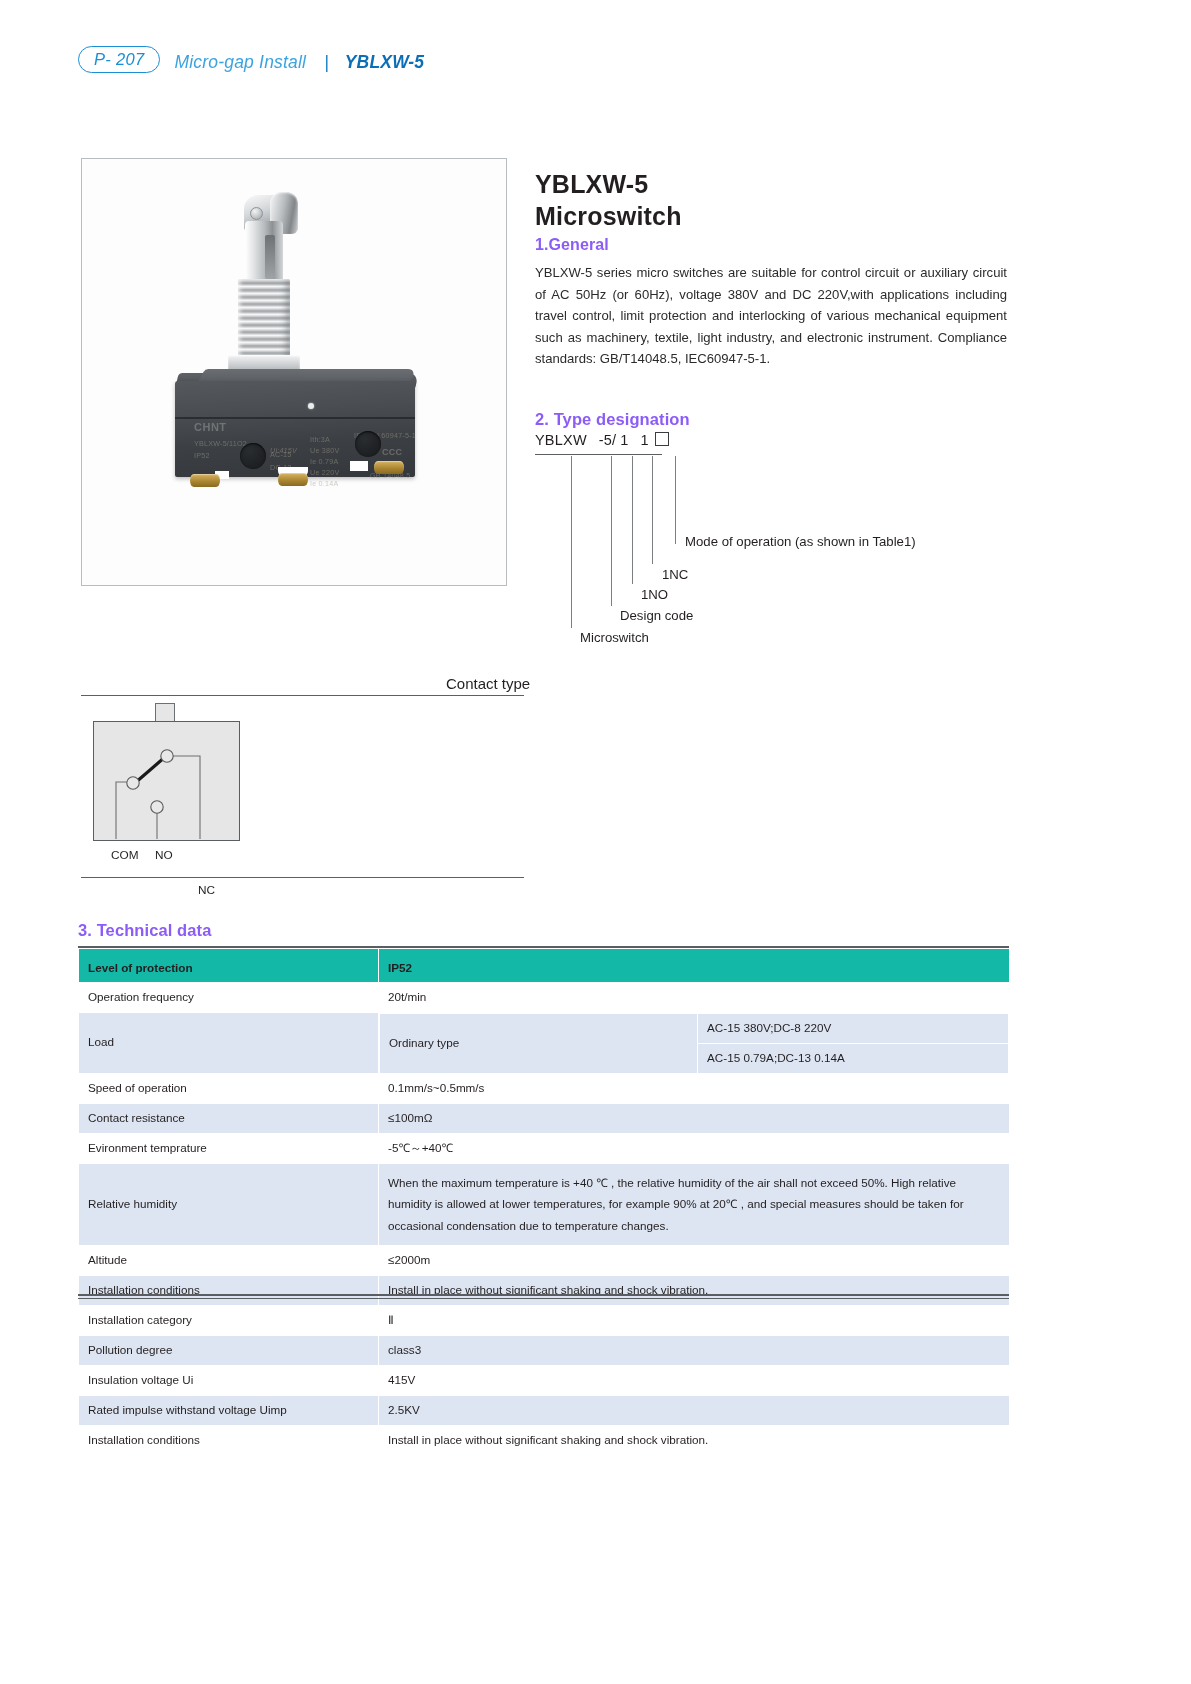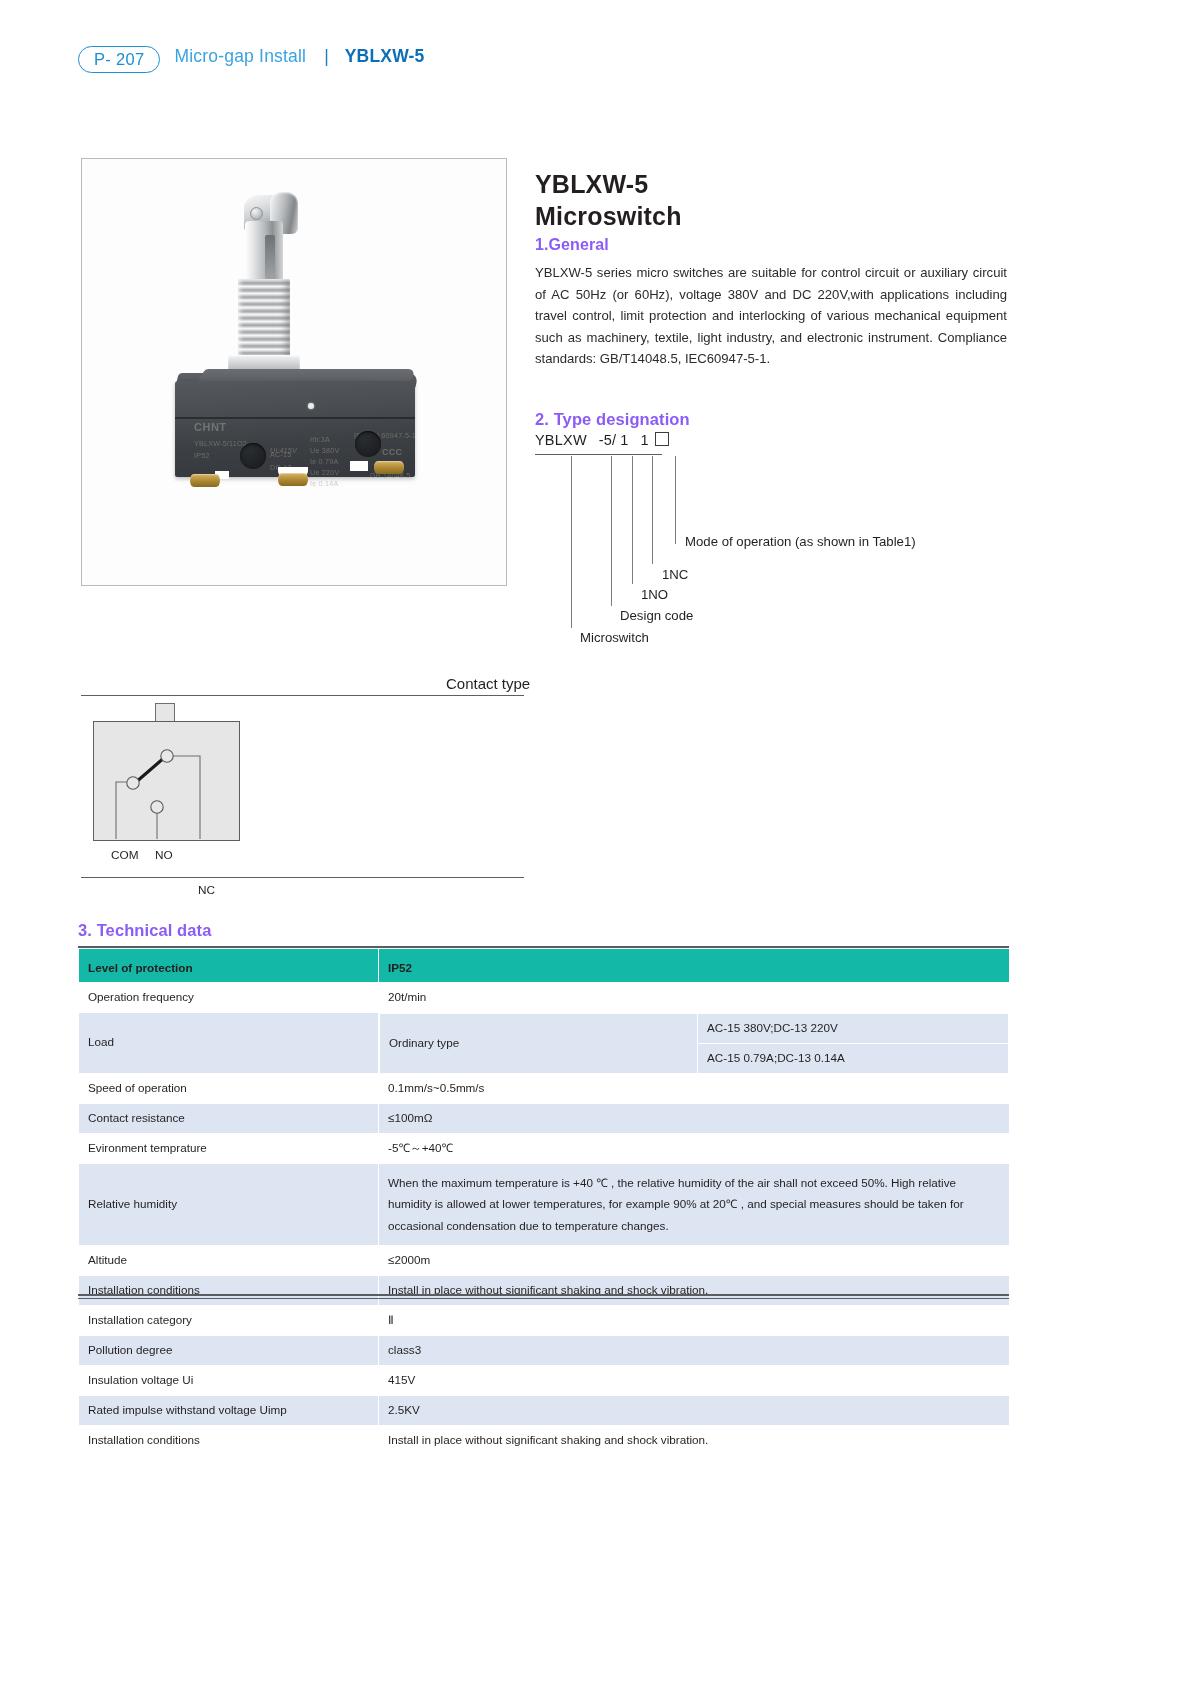--- a/index.html
+++ b/index.html
@@ -15,22 +15,23 @@
     color: #231f20;
     -webkit-font-smoothing: antialiased;
   }
 
   
   .page-header {
     position: absolute;
     left: 78px;
     top: 46px;
     display: flex;
-    align-items: flex-start;
+    align-items: flex-end;
     gap: 14px;
+    font-style: italic;
   }
   .page-badge {
     border: 1.3px solid #1b8fd4;
     border-radius: 14px;
     color: #1b8fd4;
     font-size: 16.5px;
     letter-spacing: .3px;
     padding: 3.5px 15px 4.5px 15px;
     line-height: 1;
     white-space: nowrap;
@@ -594,21 +595,21 @@
       <td>Operation frequency</td>
       <td class="sep-l">20t/min</td>
     </tr>
     <tr class="alt">
       <td>Load</td>
       <td class="sep-l" style="padding:0;">
         <table class="load-sub">
           <tbody>
             <tr>
               <td style="width:300px; border-bottom:none; vertical-align:middle;" rowspan="2">Ordinary type</td>
-              <td>AC-15 380V;DC-13 220V</td>
+              <td>AC-15 380V;DC-8 220V</td>
             </tr>
             <tr>
               <td>AC-15 0.79A;DC-13 0.14A</td>
             </tr>
           </tbody>
         </table>
       </td>
     </tr>
     <tr class="plain">
       <td>Speed of operation</td>

